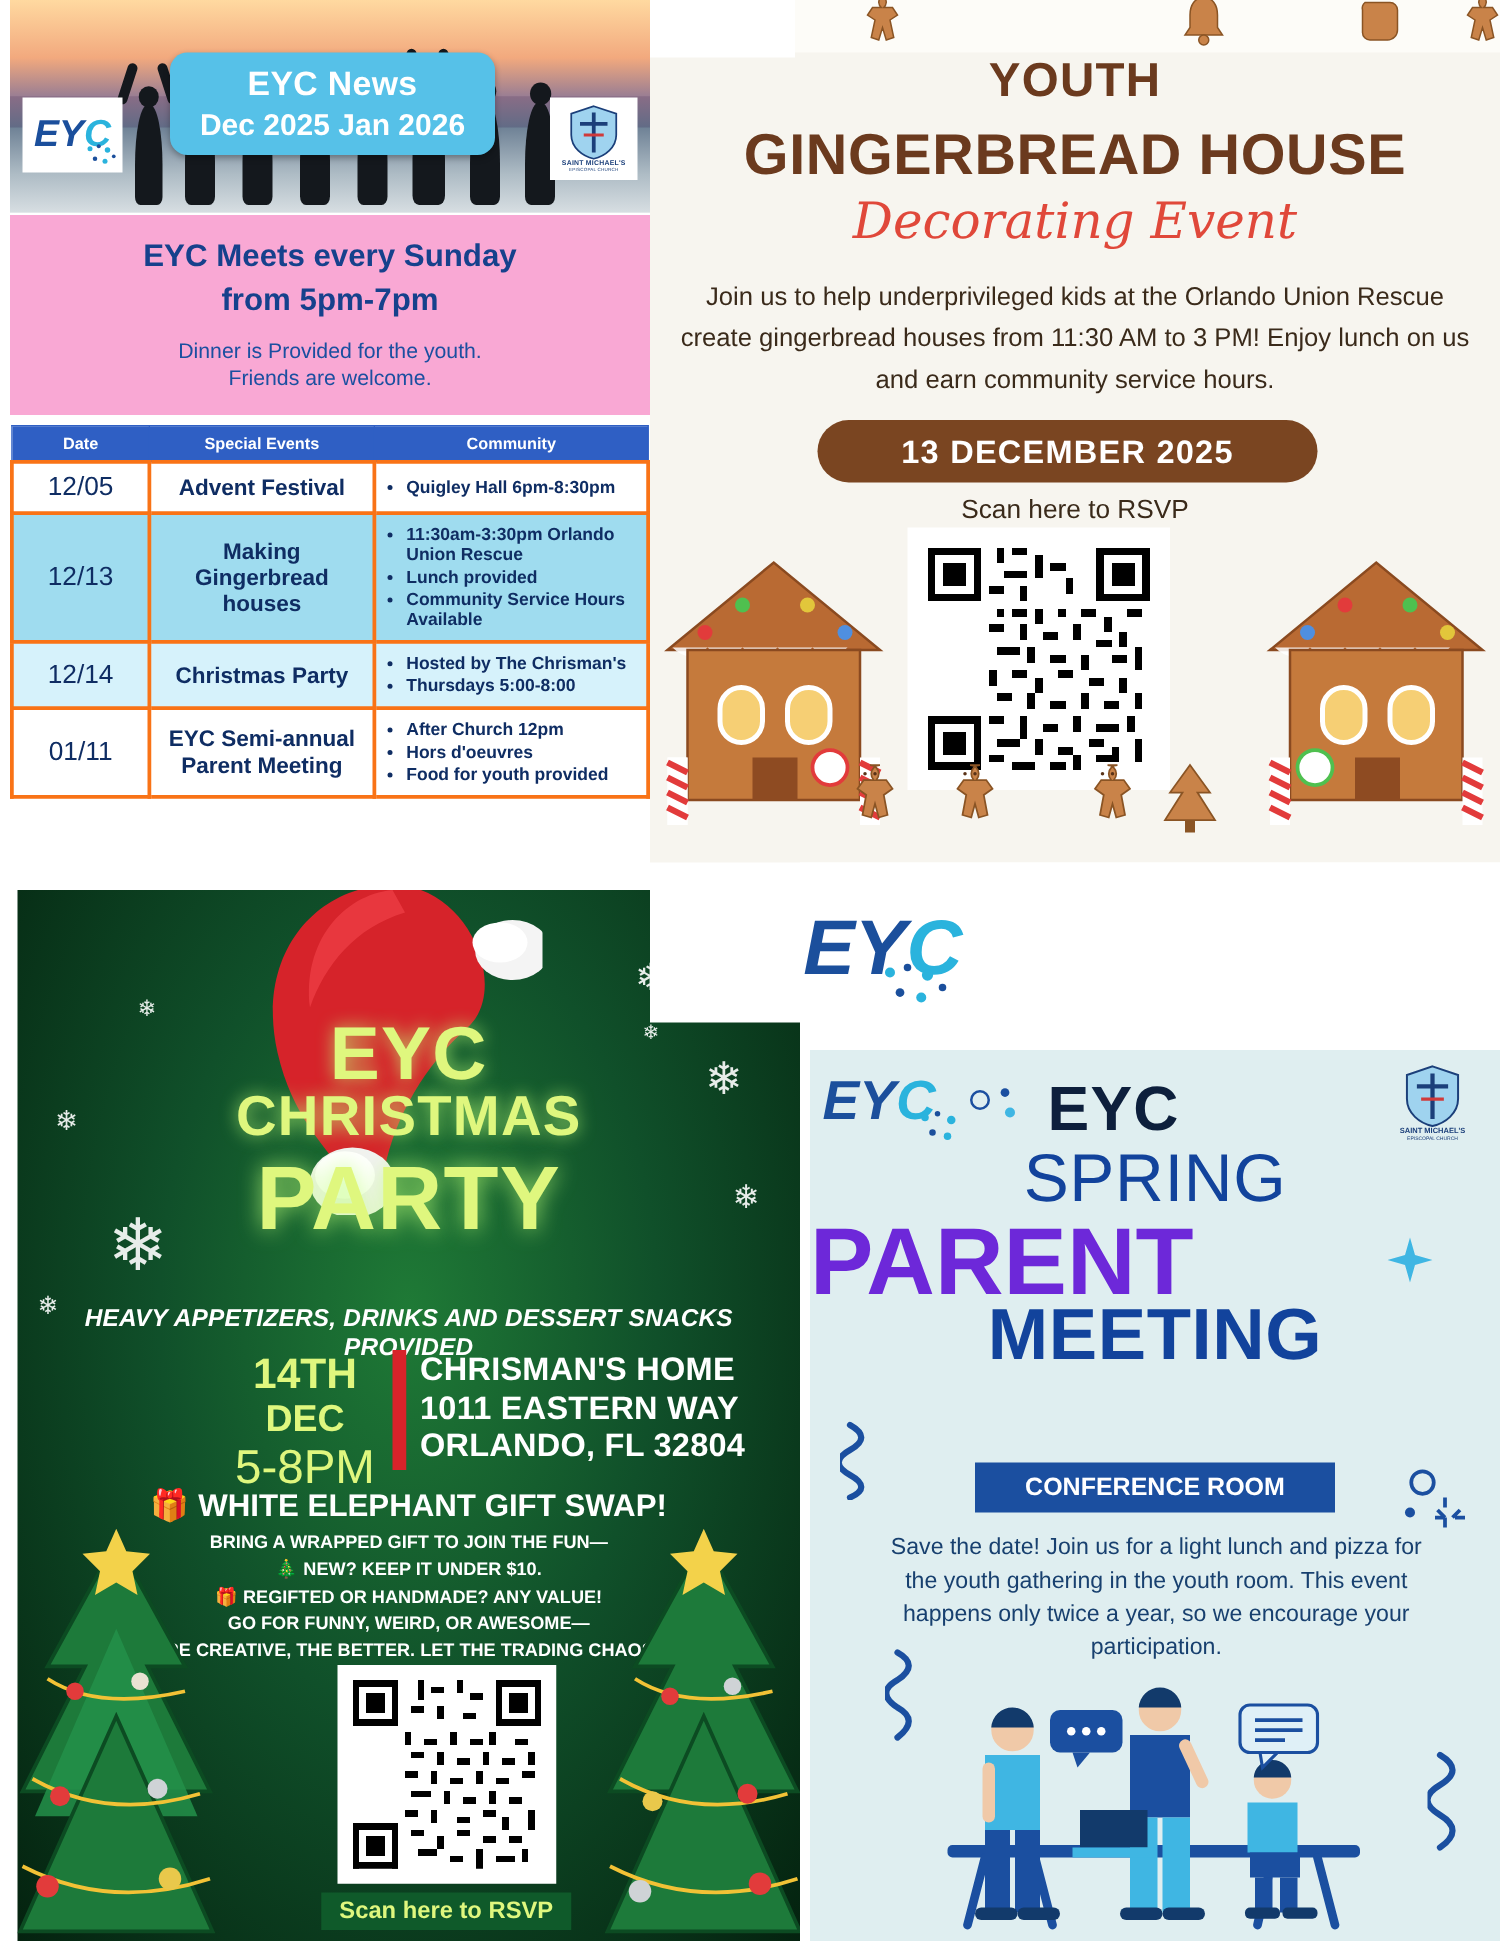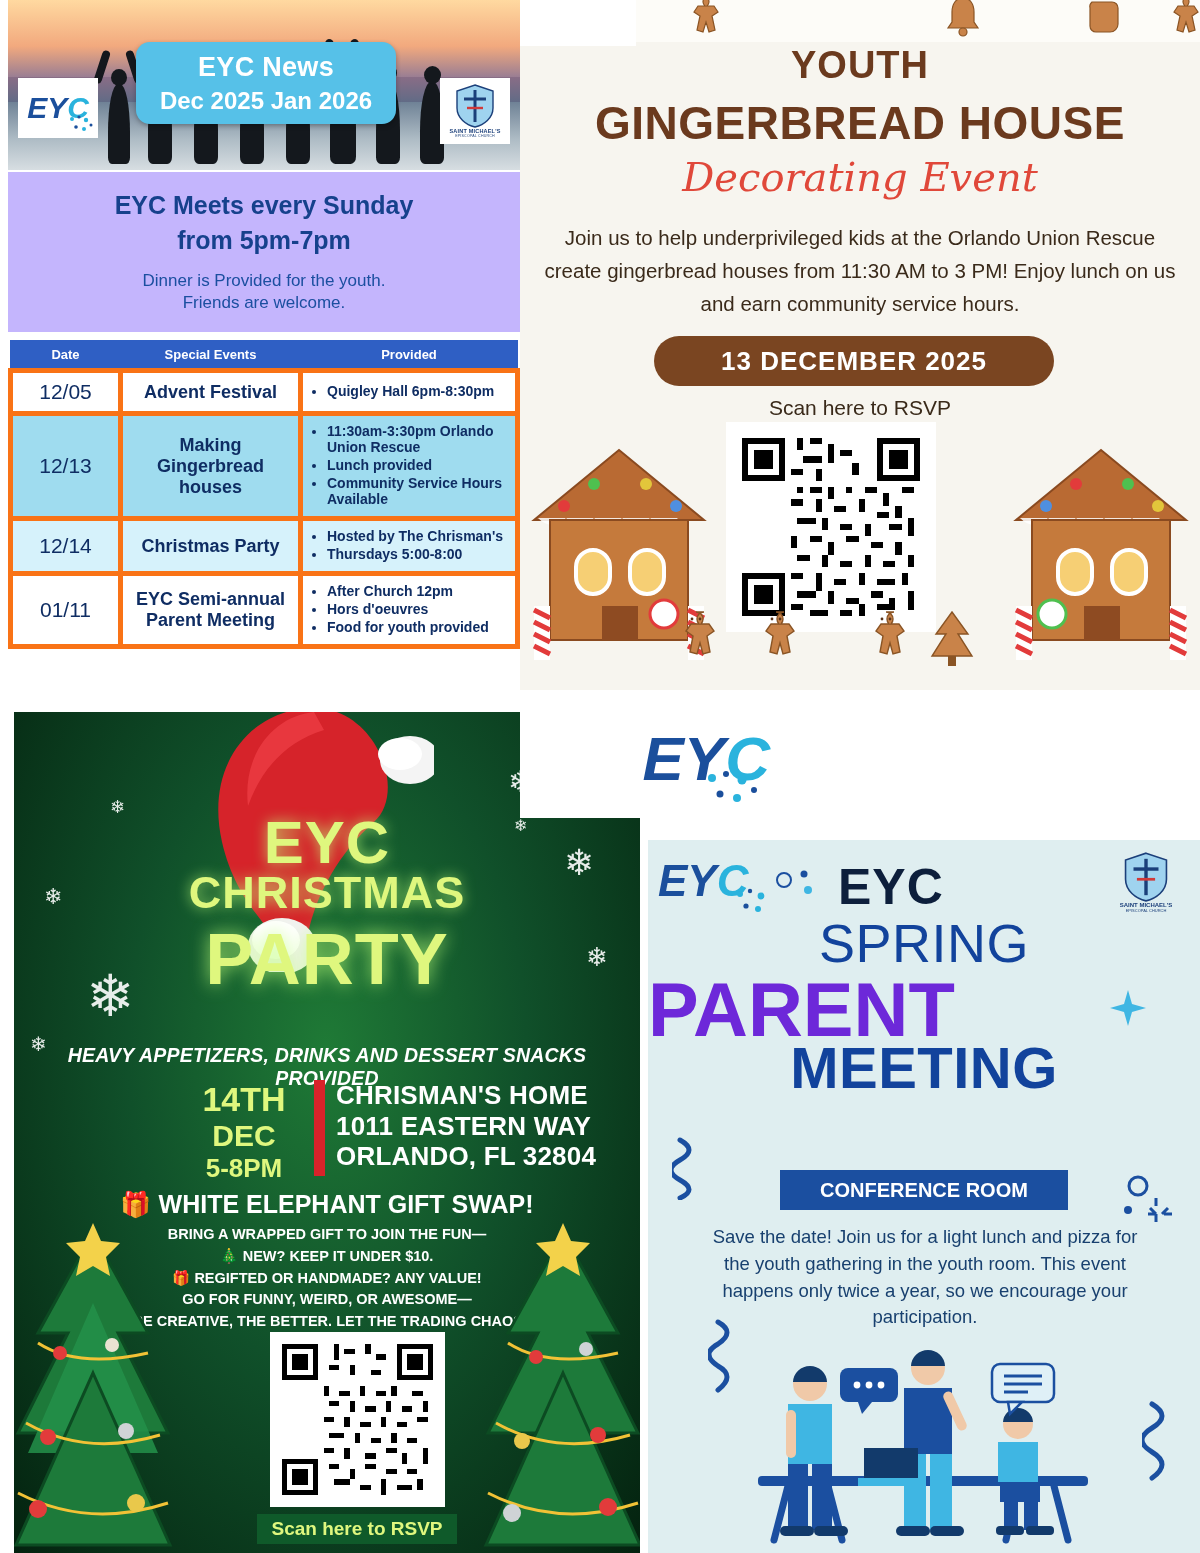--- a/index.html
+++ b/index.html
@@ -37,30 +37,30 @@
   #hero-eyc-logo { position:absolute; left:10px; top:78px; width:80px; height:60px;
     background:#fff; display:flex; align-items:center; justify-content:center; font-size:30px; }
   #hero-eyc-logo .dots { position:absolute; right:4px; bottom:4px; width:26px; height:20px; }
 
   #hero-shield { position:absolute; right:10px; top:78px; width:70px; height:66px;
     background:#fff; display:flex; flex-direction:column; align-items:center; justify-content:center; }
   .shield-svg { width:40px; height:44px; }
   #hero-shield .sh-text { font-size:5.5px; color:#1b3f7a; font-weight:bold; letter-spacing:.2px; }
   #hero-shield .sh-text2 { font-size:3.6px; color:#1b3f7a; letter-spacing:.2px; }
 
-  #meets-band { position:absolute; left:8px; top:172px; width:512px; height:160px; background:#c4b5fd;
+  #meets-band { position:absolute; left:8px; top:172px; width:512px; height:160px; background:#f9a8d4;
     display:flex; flex-direction:column; align-items:center; justify-content:center; padding:6px 10px; }
   #meets-band .m1 { color:#16418c; font-weight:bold; font-size:25px; }
   #meets-band .m2 { color:#16418c; font-weight:bold; font-size:25px; margin-top:6px; }
   #meets-band .m3 { color:#1b4fa0; font-size:17px; margin-top:16px; }
   #meets-band .m4 { color:#1b4fa0; font-size:17px; margin-top:2px; }
 
   #schedule-table { position:absolute; left:8px; top:340px; width:512px; border-collapse:collapse; }
   #schedule-table th { background:#2f5fc4; color:#fff; font-size:13px; padding:6px 4px; border:1px solid #2f5fc4; font-weight:bold; }
-  #schedule-table td { border:5px solid #f97316; color:#0f2d63; font-size:16px; vertical-align:middle; padding:7px 8px; }
+  #schedule-table td { border:3px solid #f97316; color:#0f2d63; font-size:16px; vertical-align:middle; padding:7px 8px; }
   #schedule-table td.date { width:110px; text-align:center; font-size:21px; }
   #schedule-table td.ev { width:180px; text-align:center; font-size:18px; font-weight:bold; }
   #schedule-table td.rem { font-size:14px; font-weight:bold; }
   #schedule-table td.rem ul { margin:0; padding-left:16px; }
   #schedule-table td.rem li { margin:0 0 2px 0; }
   tr.row-a td { background:#ffffff; }
   tr.row-b td { background:#9fdcef; }
   tr.row-c td { background:#d6f2fb; }
 
   
@@ -100,21 +100,21 @@
     font-size:45px; font-weight:bold; color:#dff77e; letter-spacing:1px;
     text-shadow:0 0 14px rgba(190,255,120,.75); }
   #party-t3 { position:absolute; left:0; top:206px; width:100%; text-align:center;
     font-size:72px; font-weight:bold; color:#dff77e; letter-spacing:1px;
     text-shadow:0 0 18px rgba(190,255,120,.8); }
   #party-appet { position:absolute; left:0; top:332px; width:100%; text-align:center;
     color:#ffffff; font-size:19.5px; font-weight:bold; font-style:italic; letter-spacing:.2px; }
   #party-when { position:absolute; left:160px; top:368px; width:140px; text-align:center; color:#dff77e; }
   #party-when .w1 { font-size:34px; font-weight:bold; }
   #party-when .w2 { font-size:30px; font-weight:bold; }
-  #party-when .w3 { font-size:26px; font-weight:bold; }
+  #party-when .w3 { font-size:38px; font-weight:normal; }
   #party-divider { position:absolute; left:300px; top:368px; width:11px; height:96px; background:#d8232a; }
   #party-where { position:absolute; left:322px; top:368px; width:300px; color:#ffffff; }
   #party-where div { font-size:26px; font-weight:bold; letter-spacing:.2px; line-height:1.18; }
   #party-swap { position:absolute; left:0; top:478px; width:100%; text-align:center;
     color:#ffffff; font-size:25px; font-weight:bold; }
   #party-rules { position:absolute; left:40px; top:512px; width:546px; text-align:center;
     color:#ffffff; font-size:14.5px; font-weight:bold; line-height:1.5; }
   #party-qr { position:absolute; left:256px; top:620px; width:175px; height:175px; background:#fff; padding:12px; }
   #party-scan { position:absolute; left:243px; top:802px; width:200px; height:30px;
     background:#0f5a2a; color:#dff77e; font-size:19px; font-weight:bold;
@@ -228,21 +228,21 @@
     <div class="m2">from 5pm-7pm</div>
     <div class="m3">Dinner is Provided for the youth.</div>
     <div class="m4">Friends are welcome.</div>
   </div>
 
   <table id="schedule-table">
     <thead>
       <tr>
         <th>Date</th>
         <th>Special Events</th>
-        <th>Provided</th>
+        <th>Community</th>
       </tr>
     </thead>
     <tbody>
       <tr class="row-a">
         <td class="date">12/05</td>
         <td class="ev">Advent Festival</td>
         <td class="rem">
           <ul>
               <li>Quigley Hall 6pm-8:30pm</li>
             </ul>

